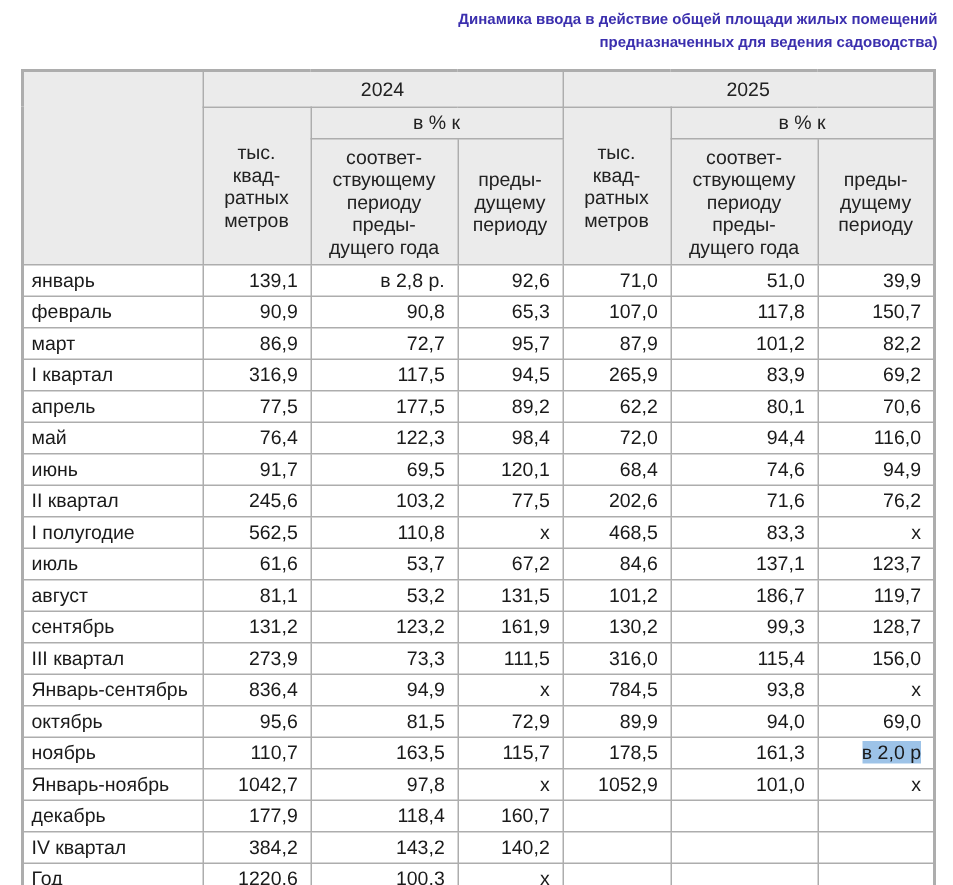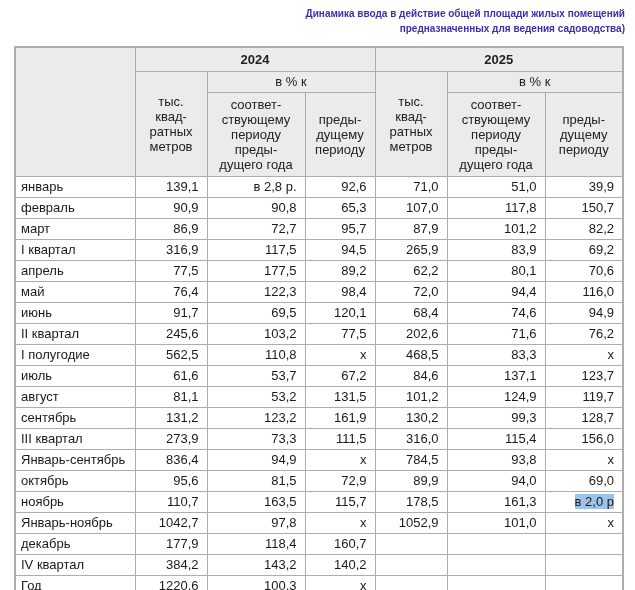--- a/index.html
+++ b/index.html
@@ -29,21 +29,21 @@
     table-layout:fixed;
     border:2px solid var(--border);
   }
   th,td{border:1px solid var(--border);}
   thead th{
     background:var(--header-bg);
     font-weight:normal;font-size:13px;color:#222;
     text-align:center;vertical-align:middle;
     padding:2px 3px;
   }
-  thead tr.yr th{height:24px;font-weight:bold;}
+  thead tr.yr th{height:24px;}
   thead tr.pct th{height:21px;}
   .pre{white-space:pre-line;line-height:15px;padding:4px 6px;}
   tbody td{
     font-size:13px;line-height:15px;color:var(--text);
     padding:2px 8px 3px 8px;
     background:#fff;
     height:21px;
     overflow:hidden;white-space:nowrap;
   }
   tbody td.lbl{text-align:left;padding-left:5px;}
@@ -197,21 +197,21 @@
           <td class="val">84,6</td>
           <td class="val">137,1</td>
           <td class="val">123,7</td>
         </tr>
         <tr>
           <td class="lbl">август</td>
           <td class="val">81,1</td>
           <td class="val">53,2</td>
           <td class="val">131,5</td>
           <td class="val">101,2</td>
-          <td class="val">124,9</td>
+          <td class="val">186,7</td>
           <td class="val">119,7</td>
         </tr>
         <tr>
           <td class="lbl">сентябрь</td>
           <td class="val">131,2</td>
           <td class="val">123,2</td>
           <td class="val">161,9</td>
           <td class="val">130,2</td>
           <td class="val">99,3</td>
           <td class="val">128,7</td>

